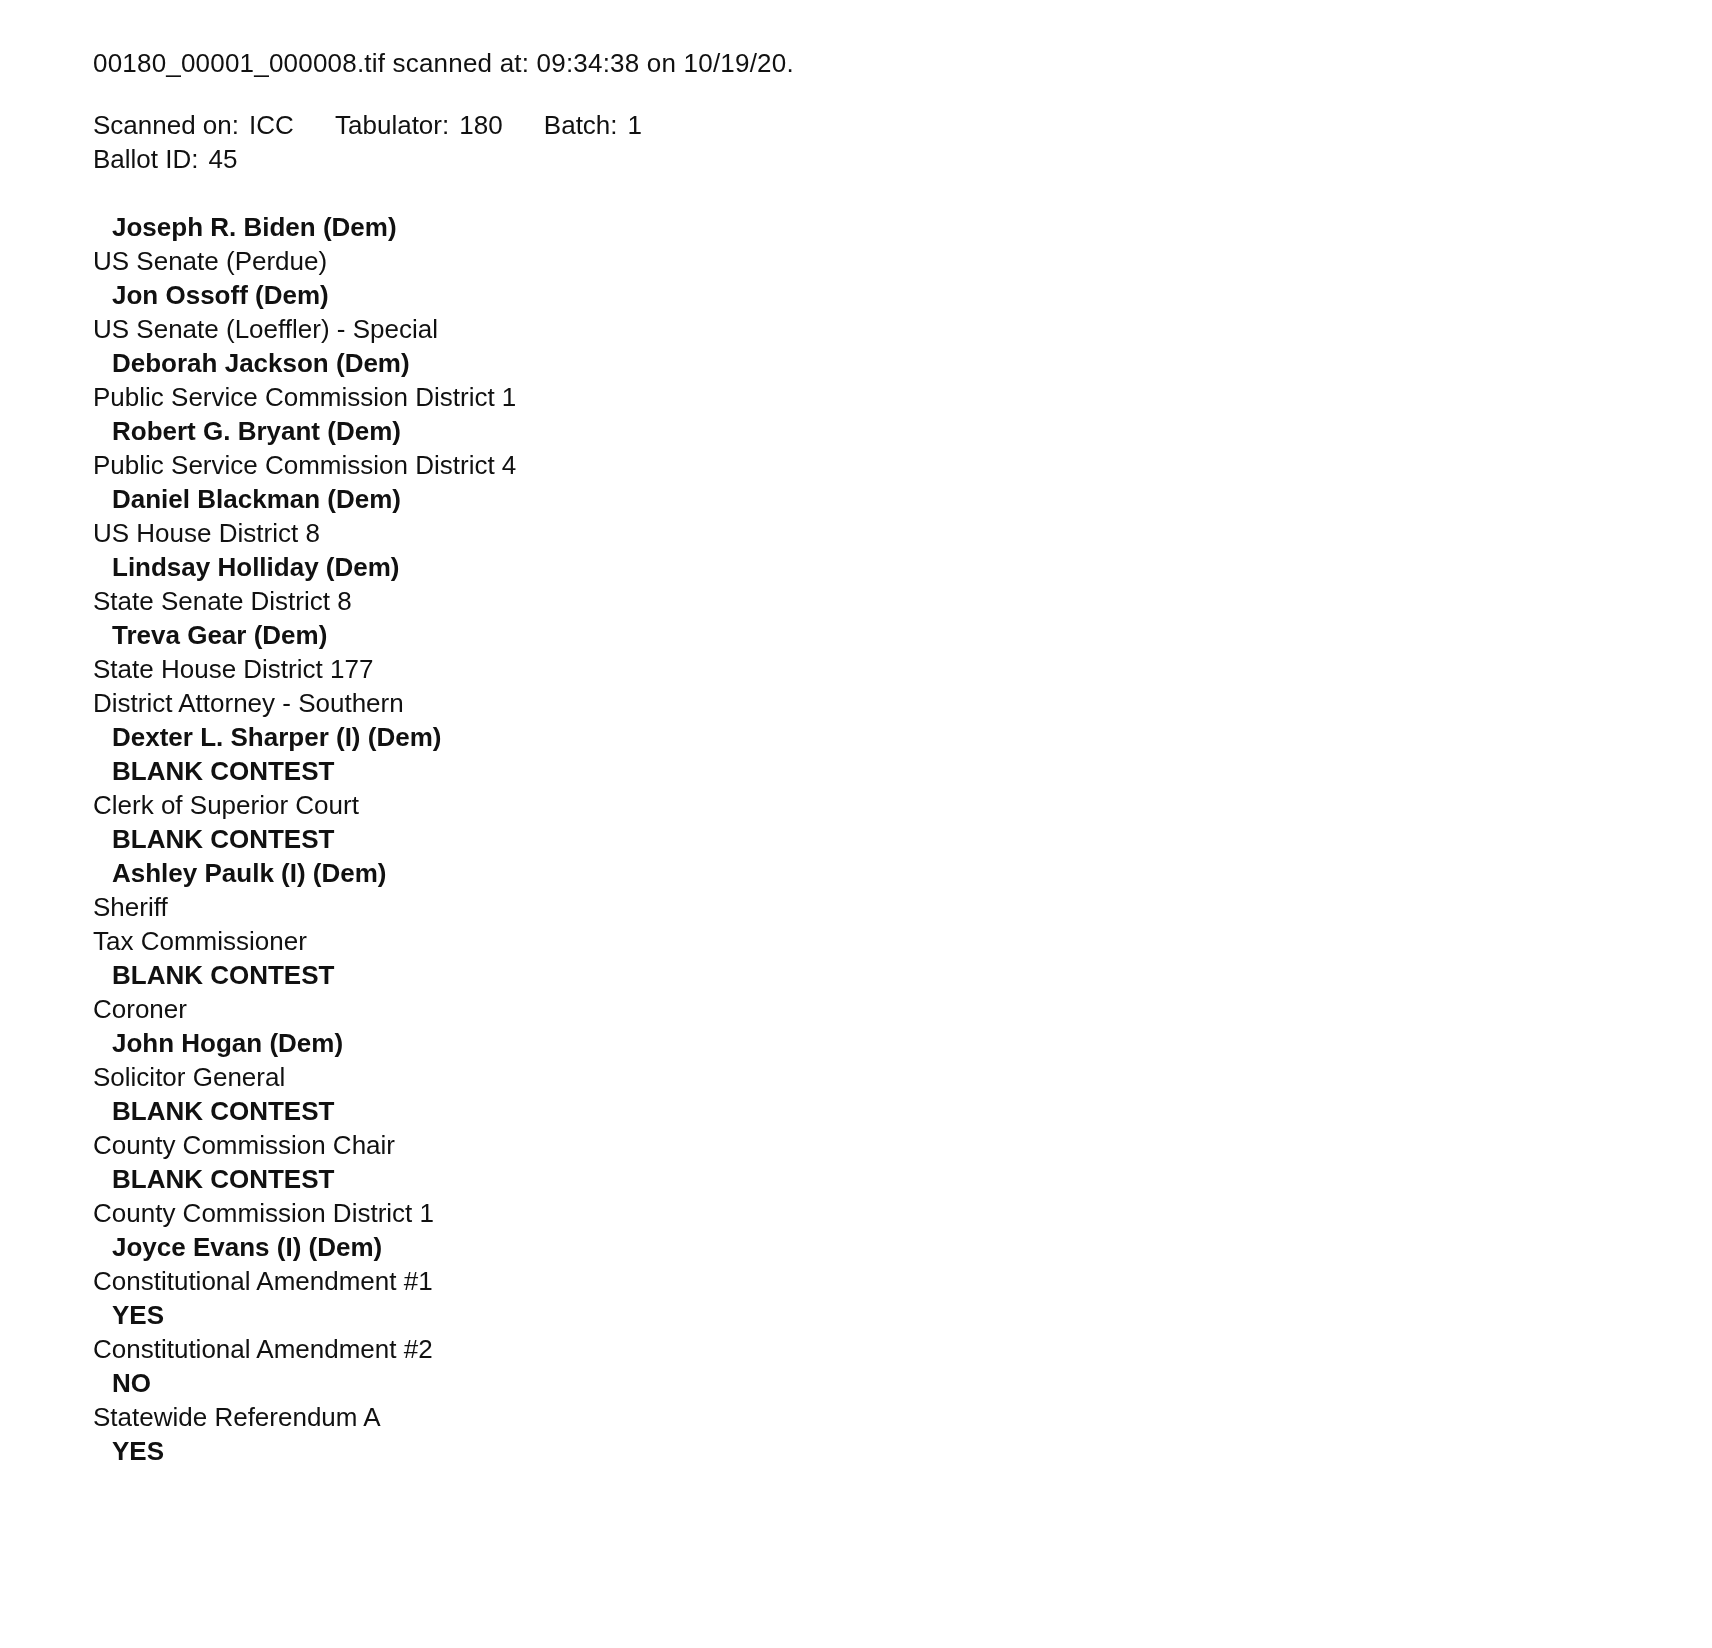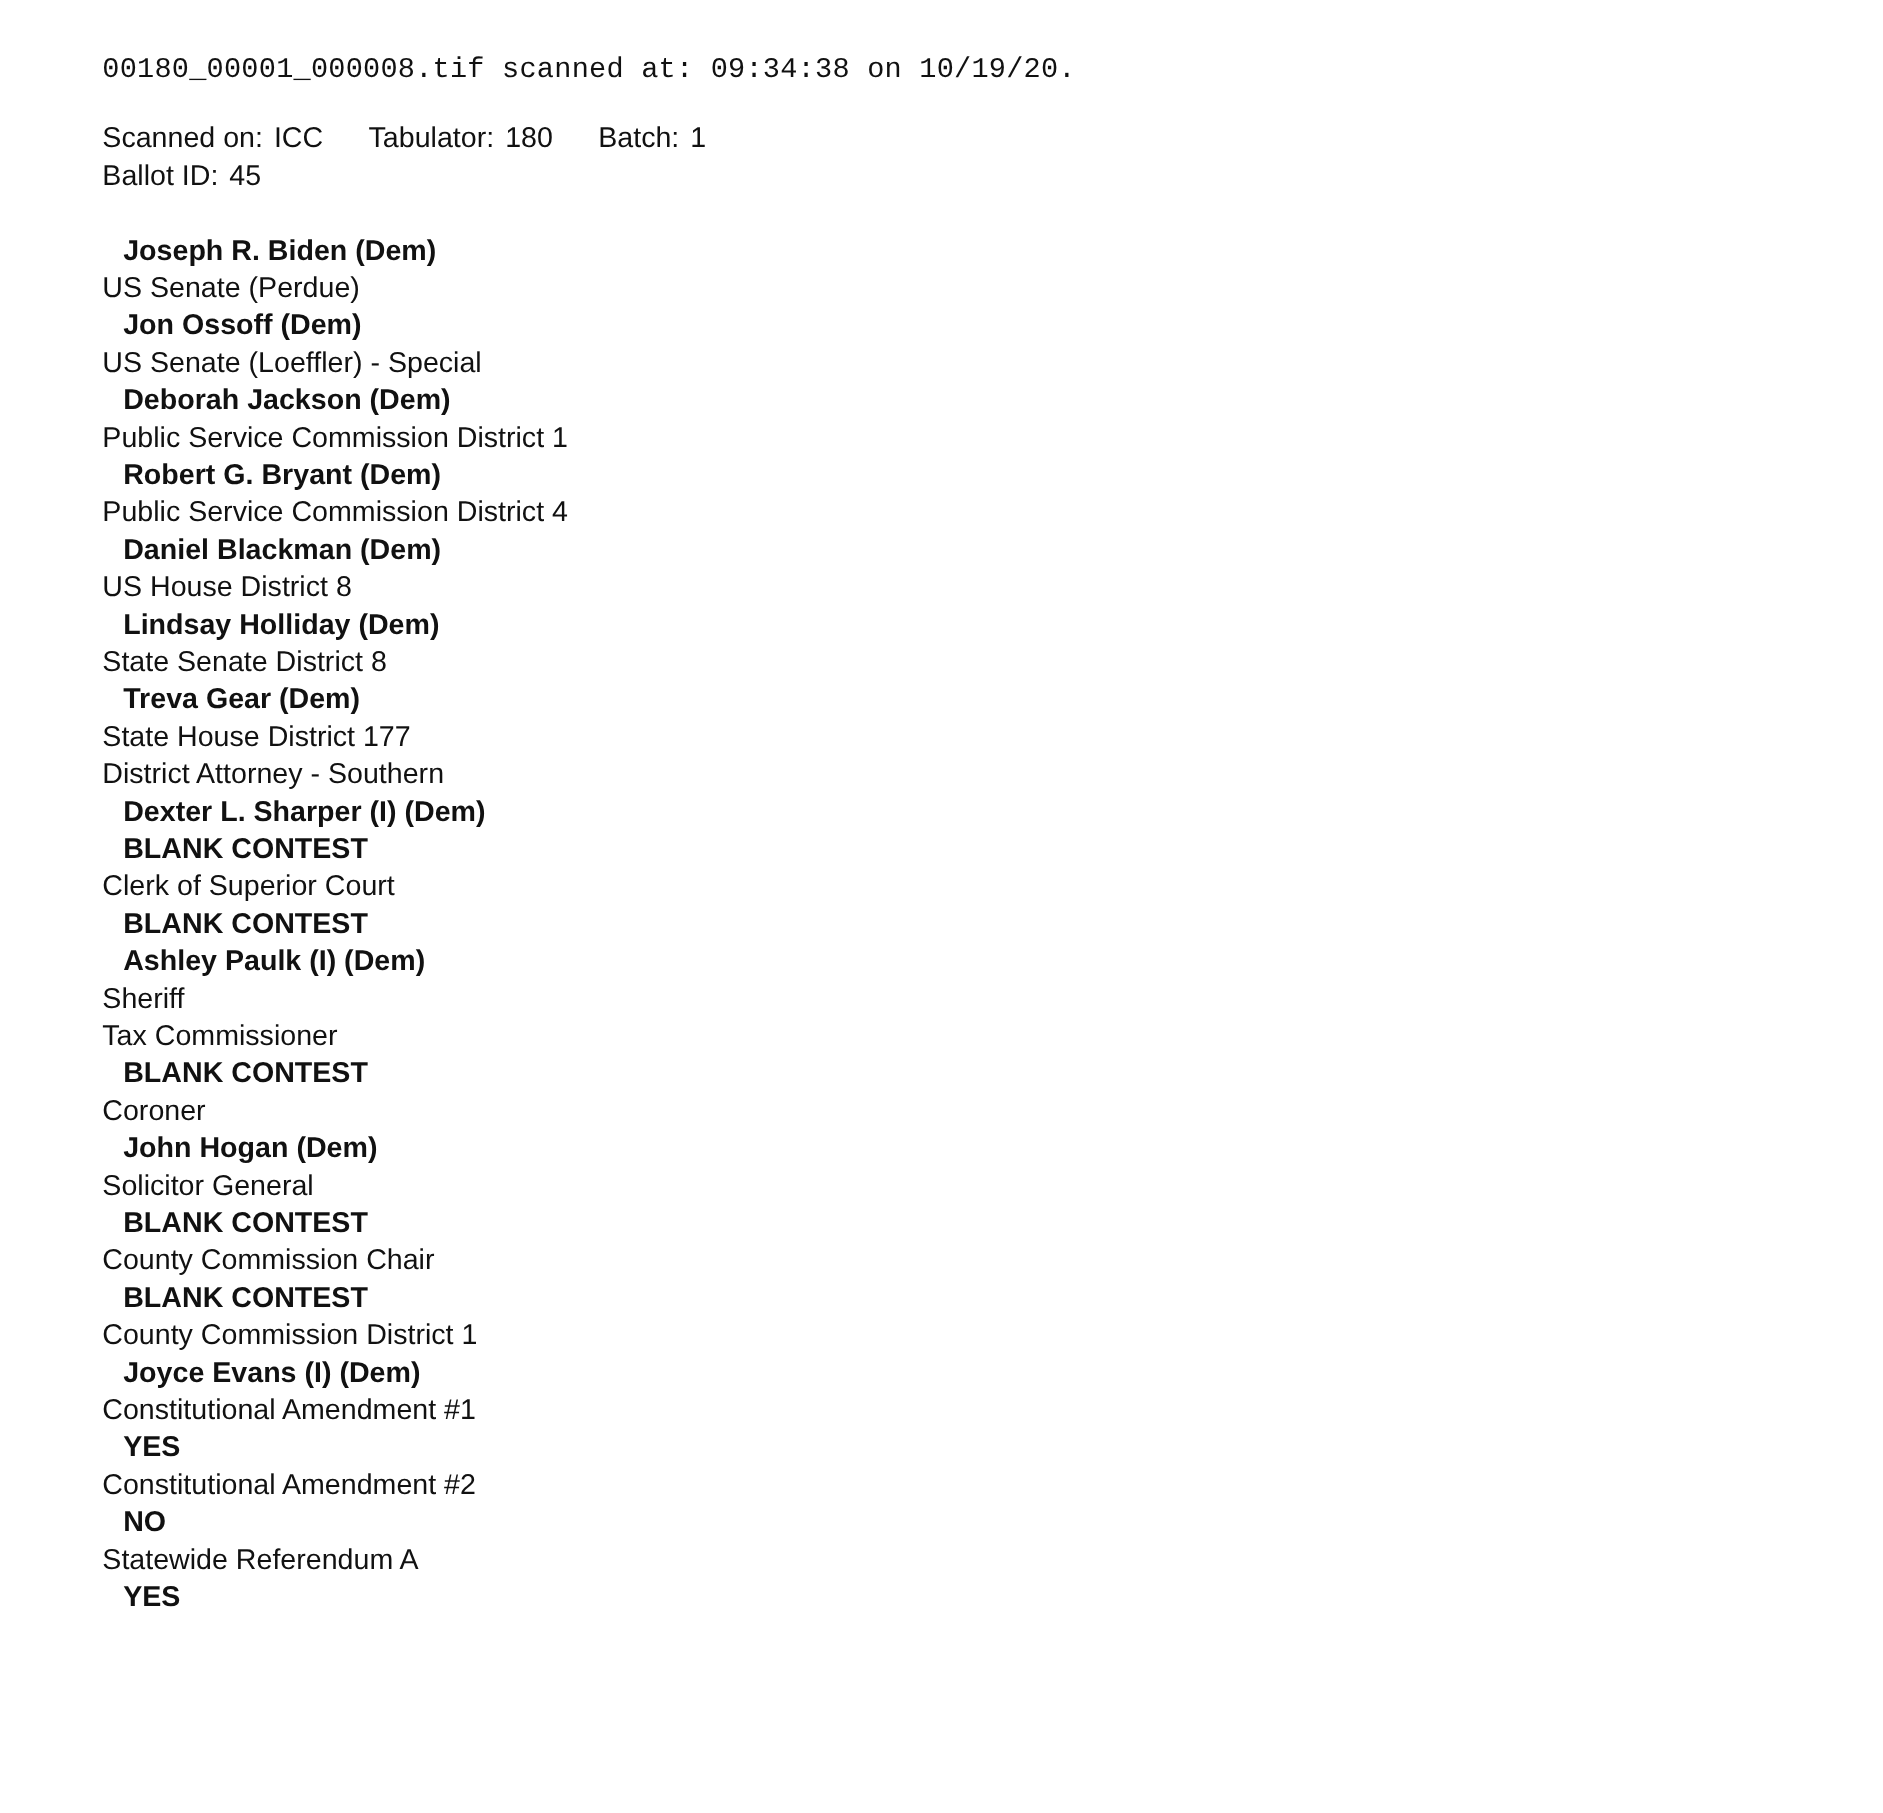--- a/index.html
+++ b/index.html
@@ -15,21 +15,20 @@
     -webkit-font-smoothing: antialiased;
   }
   .page {
     padding: 46px 40px 0 93px;
     font-size: 26px;
     line-height: 34px;
   }
   .scan-line {
     margin-bottom: 28px;
     letter-spacing: 0.2px;
-    font-family: Liberation Mono, monospace;
   }
   .scanner-line .seg {
     margin-right: 34px;
   }
   .scanner-line .seg:last-child {
     margin-right: 0;
   }
   .label-val .lbl {
     margin-right: 10px;
   }

